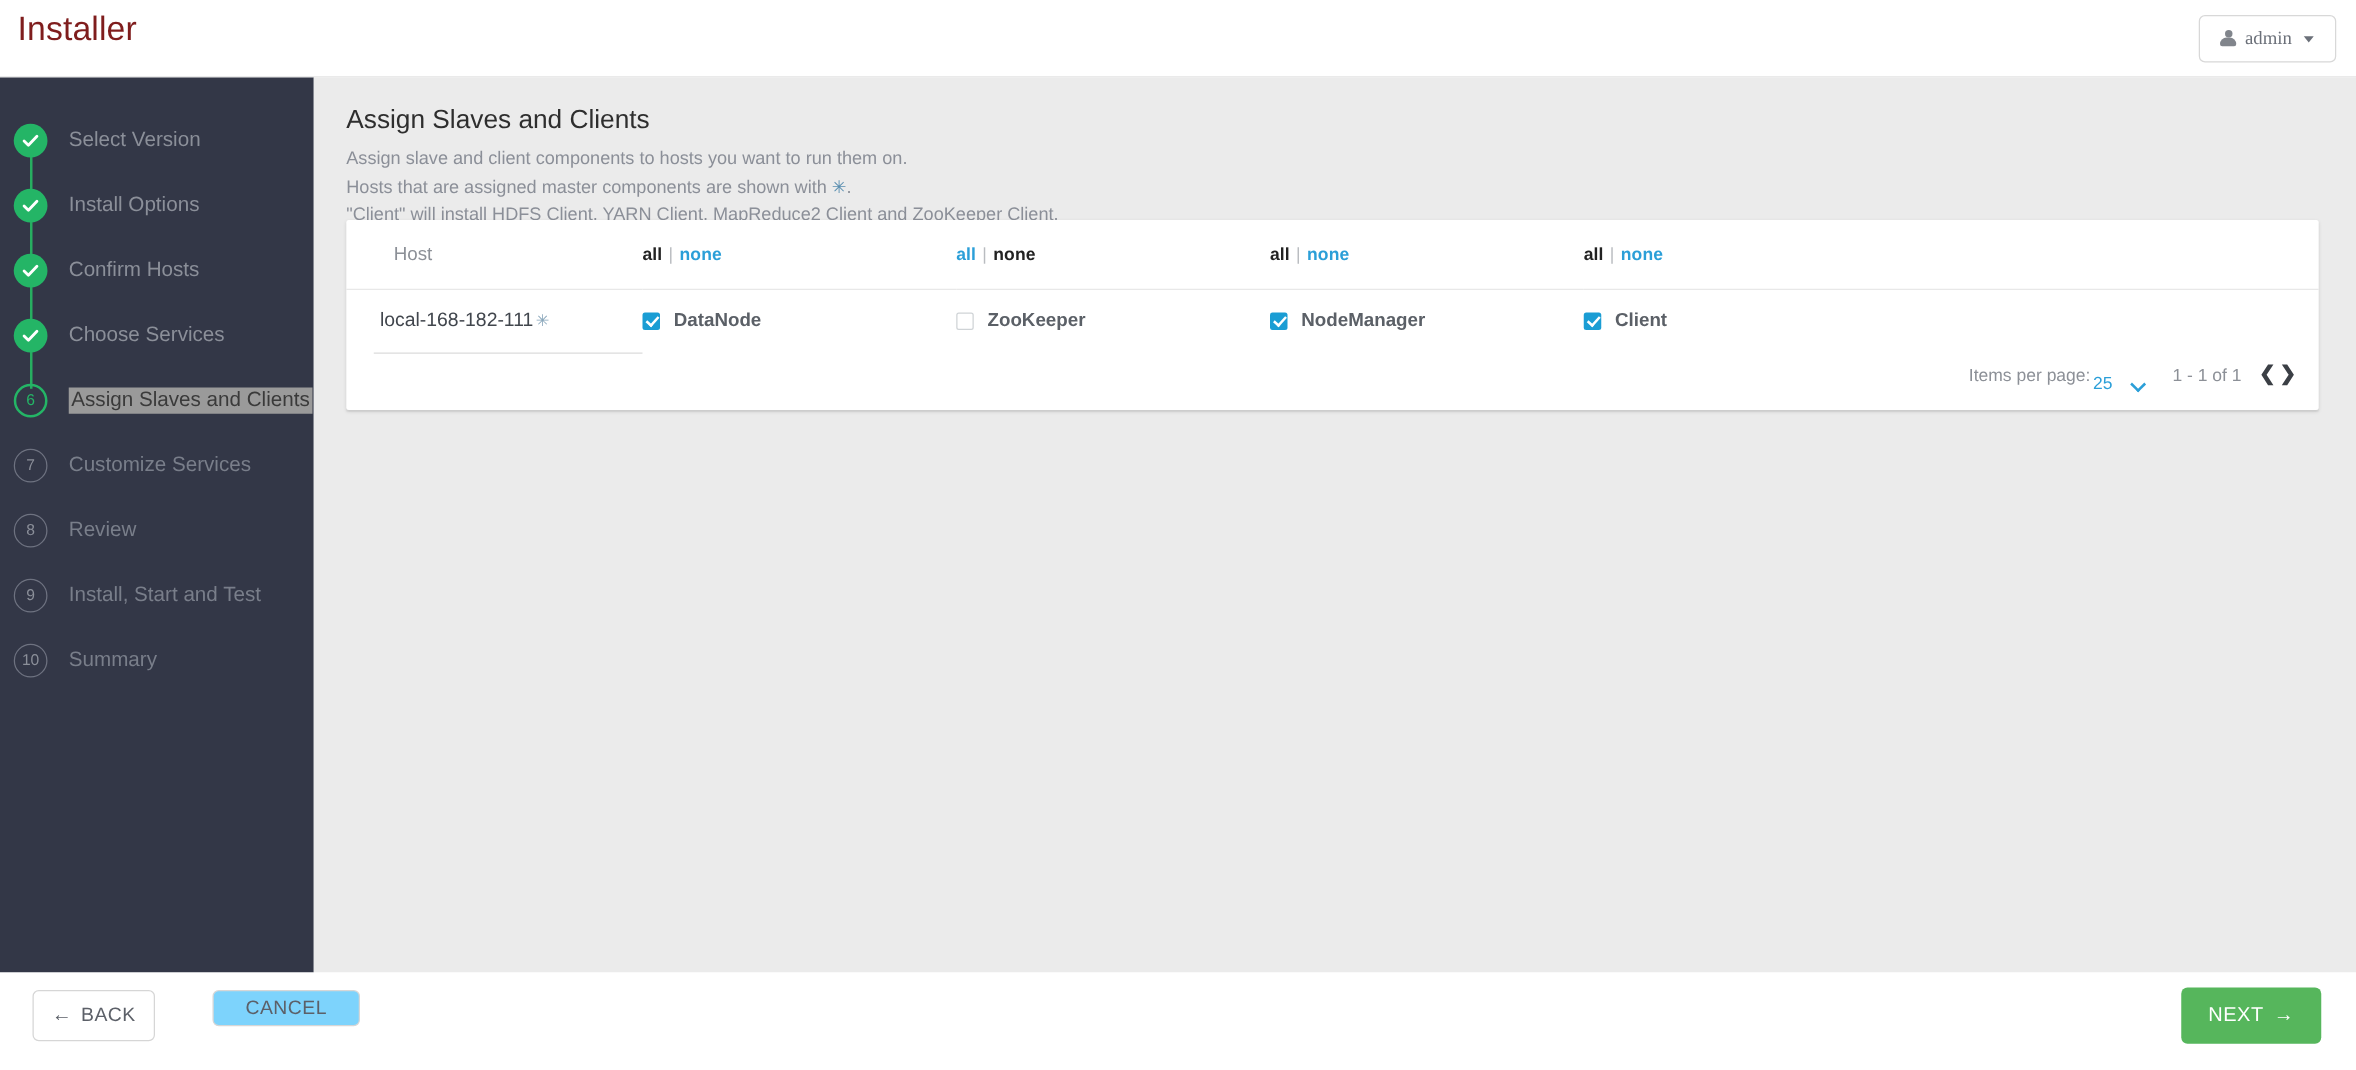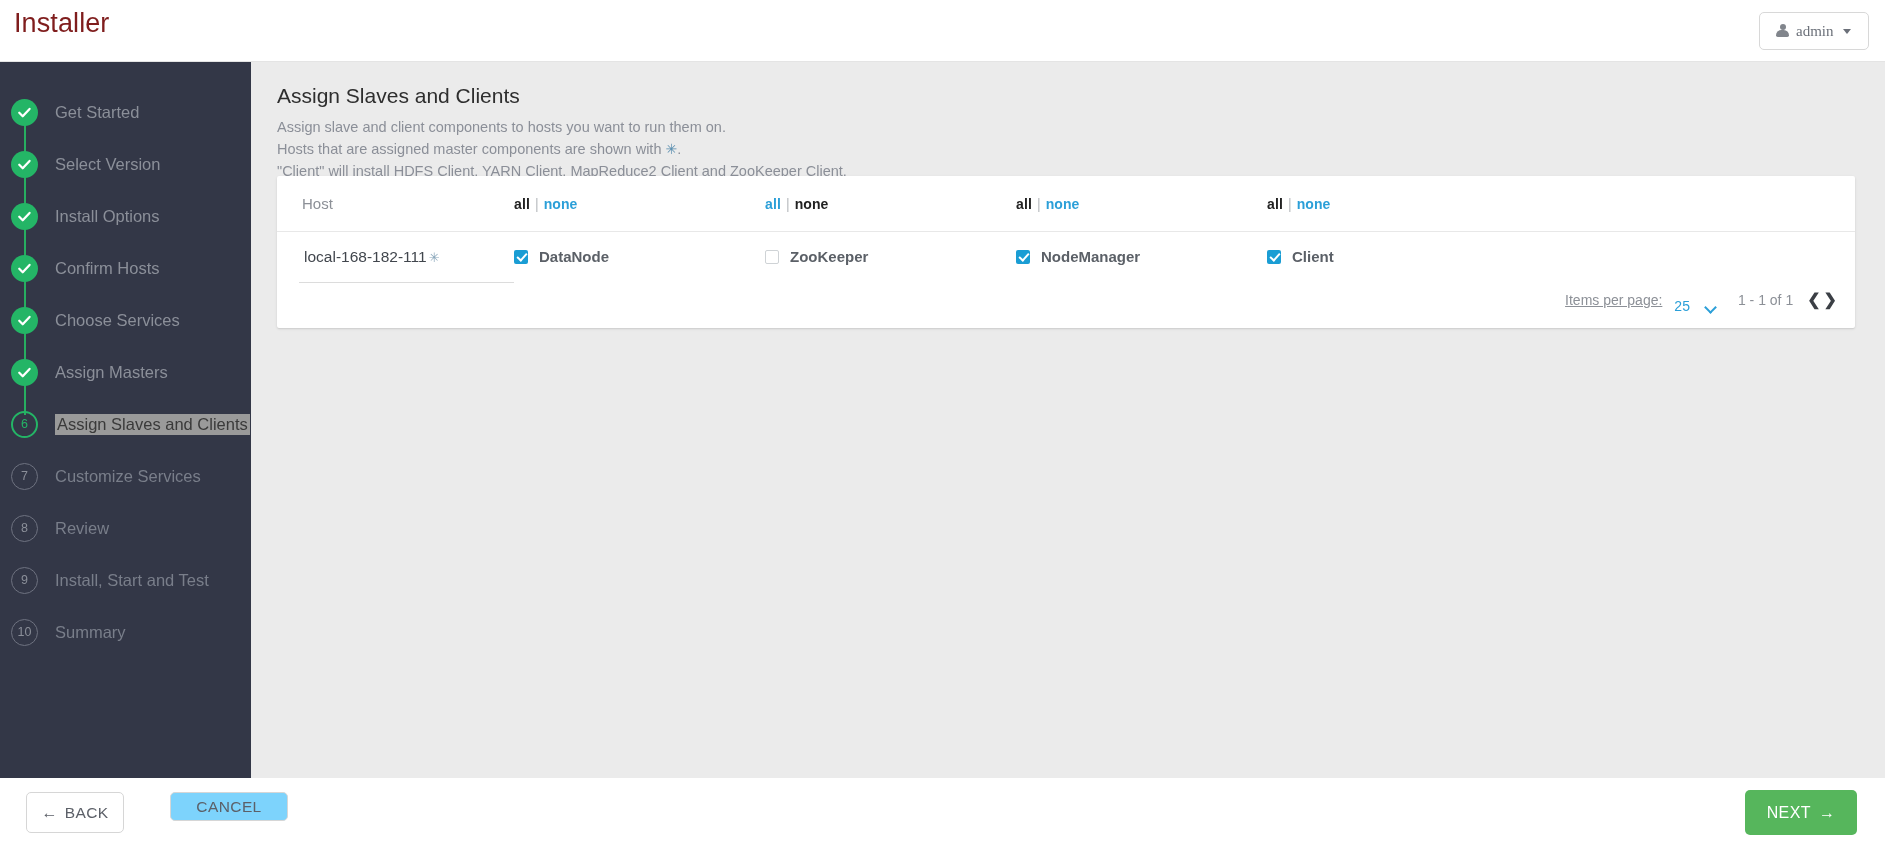--- a/index.html
+++ b/index.html
@@ -199,21 +199,21 @@
   }
   .tbl th {
     text-align: left;
     font-weight: 400;
     height: 55px;
     vertical-align: middle;
     padding: 0;
     font-size: 15px;
     color: #8c9097;
   }
-  .tbl th.col-host { padding-left: 25px; width: 237px; }
+  .tbl th.col-host { padding-left: 38px; width: 237px; }
   .tbl th.col-c    { width: 251px; }
   .tbl th.col-c2   { width: 251px; }
   .tbl th.col-c3   { width: 251px; }
   .tbl th.col-c4   { width: 588px; }
 
   .allnone {
     font-size: 14px;
     white-space: nowrap;
     letter-spacing: .1px;
   }
@@ -296,21 +296,21 @@
   .paginator {
     position: absolute;
     right: 18px;
     bottom: 14px;
     display: flex;
     align-items: center;
     font-size: 14px;
     color: #8c9097;
     gap: 0;
   }
-  .pg-label { margin-right: 12px; text-decoration: underline; }
+  .pg-label { margin-right: 2px; }
   .pg-select {
     color: #2b9fd8;
     display: flex;
     align-items: center;
     gap: 16px;
     cursor: pointer;
     margin-right: 22px;
     margin-top: 12px;
   }
   .pg-chev {
@@ -397,29 +397,20 @@
 
   <div class="sidebar">
     <div class="steps" id="steps-container">
         <div class="step done">
           <div class="connector"></div>
           <div class="bullet done">
             <svg width="15" height="15" viewBox="0 0 16 16">
               <path d="M2.4 8.3 L6.1 12 L13.4 4.2" stroke="#ffffff" stroke-width="2.4" fill="none" stroke-linecap="round" stroke-linejoin="round"></path>
             </svg>
           </div>
-          <div class="step-label">Get Started</div>
-        </div>
-        <div class="step done">
-          <div class="connector"></div>
-          <div class="bullet done">
-            <svg width="15" height="15" viewBox="0 0 16 16">
-              <path d="M2.4 8.3 L6.1 12 L13.4 4.2" stroke="#ffffff" stroke-width="2.4" fill="none" stroke-linecap="round" stroke-linejoin="round"></path>
-            </svg>
-          </div>
           <div class="step-label">Select Version</div>
         </div>
         <div class="step done">
           <div class="connector"></div>
           <div class="bullet done">
             <svg width="15" height="15" viewBox="0 0 16 16">
               <path d="M2.4 8.3 L6.1 12 L13.4 4.2" stroke="#ffffff" stroke-width="2.4" fill="none" stroke-linecap="round" stroke-linejoin="round"></path>
             </svg>
           </div>
           <div class="step-label">Install Options</div>
@@ -434,29 +425,20 @@
           <div class="step-label">Confirm Hosts</div>
         </div>
         <div class="step done">
           <div class="connector"></div>
           <div class="bullet done">
             <svg width="15" height="15" viewBox="0 0 16 16">
               <path d="M2.4 8.3 L6.1 12 L13.4 4.2" stroke="#ffffff" stroke-width="2.4" fill="none" stroke-linecap="round" stroke-linejoin="round"></path>
             </svg>
           </div>
           <div class="step-label">Choose Services</div>
-        </div>
-        <div class="step done">
-          <div class="connector"></div>
-          <div class="bullet done">
-            <svg width="15" height="15" viewBox="0 0 16 16">
-              <path d="M2.4 8.3 L6.1 12 L13.4 4.2" stroke="#ffffff" stroke-width="2.4" fill="none" stroke-linecap="round" stroke-linejoin="round"></path>
-            </svg>
-          </div>
-          <div class="step-label">Assign Masters</div>
         </div>
         <div class="step current">
           <div class="bullet current">6</div>
           <div class="step-label">Assign Slaves and Clients</div>
         </div>
         <div class="step pending">
           <div class="bullet pending">7</div>
           <div class="step-label">Customize Services</div>
         </div>
         <div class="step pending">

